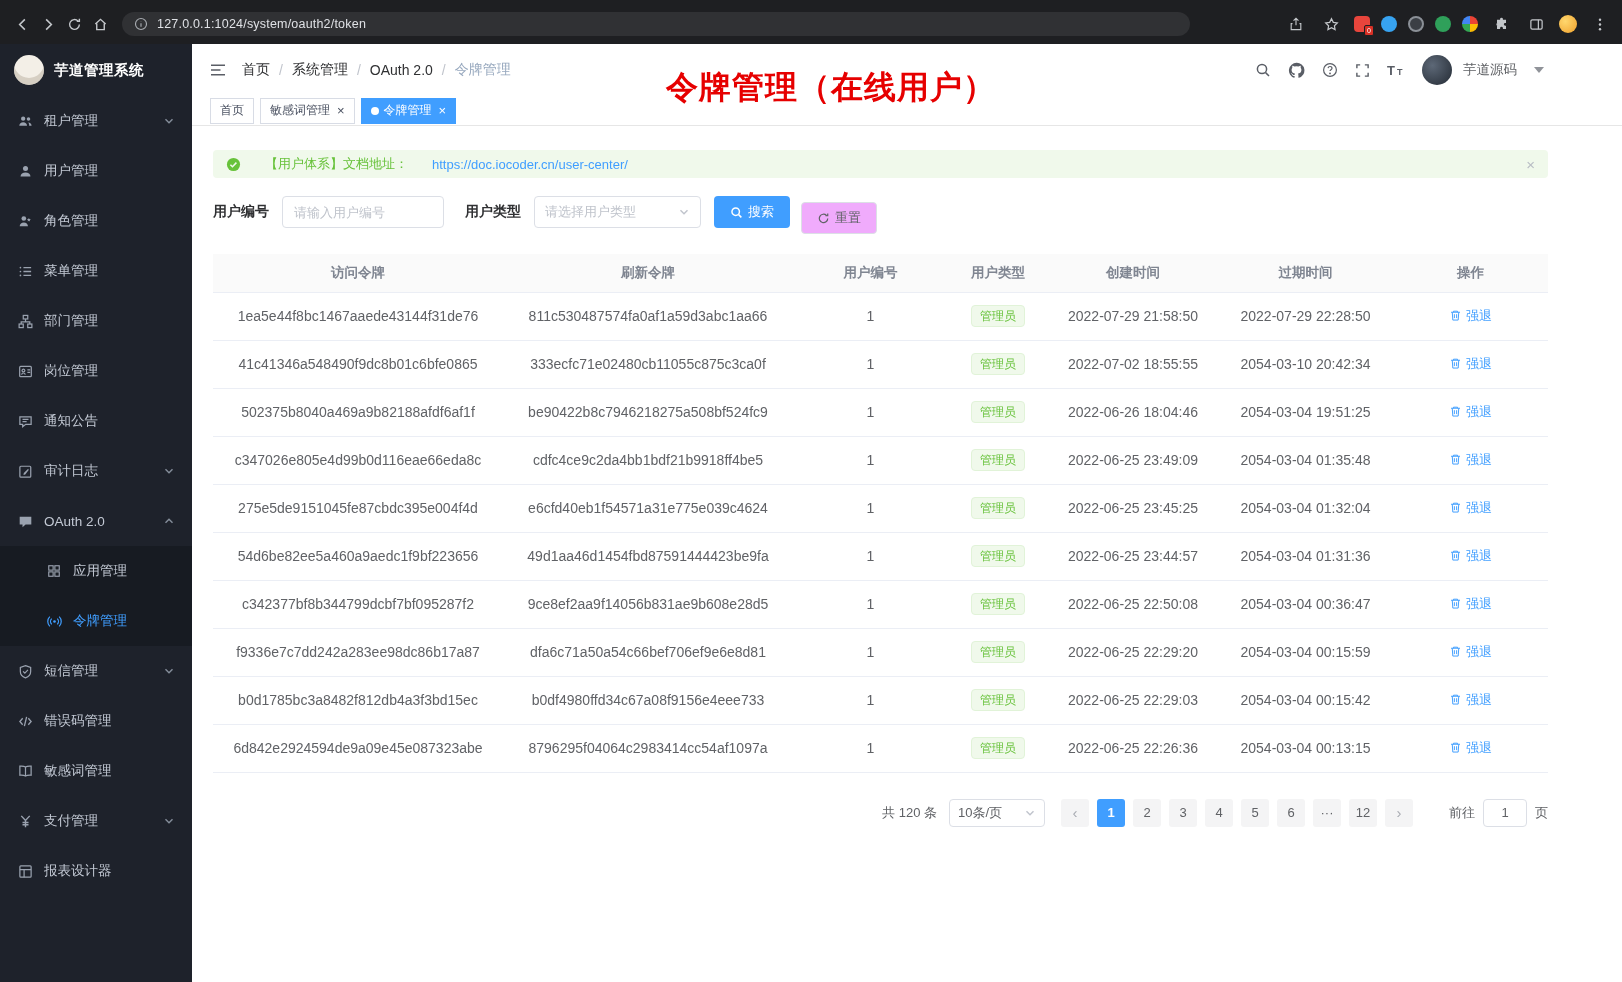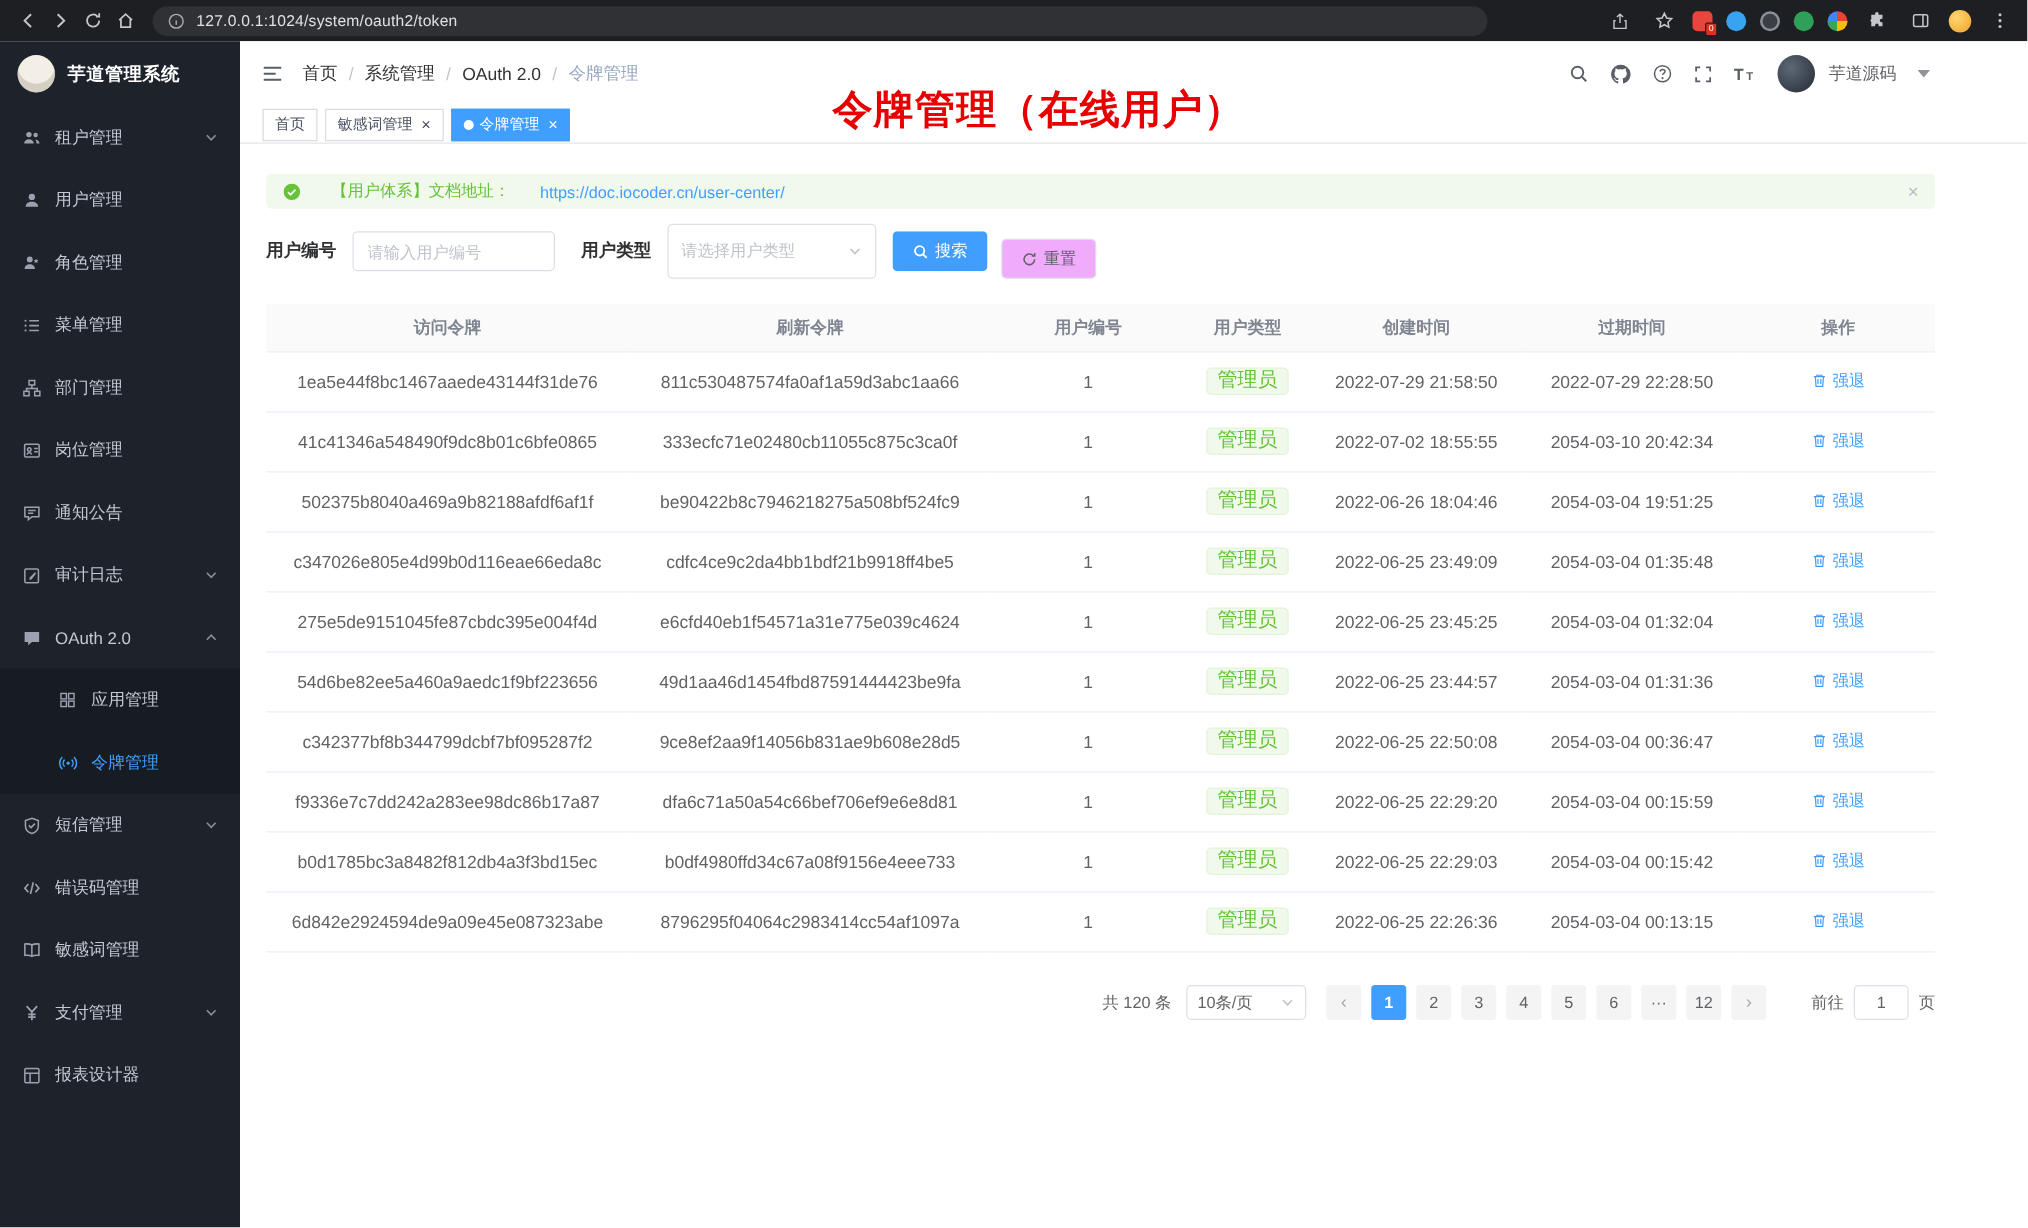--- a/index.html
+++ b/index.html
@@ -4,21 +4,21 @@
 <style>
   * { box-sizing: border-box; margin: 0; padding: 0; }
   html,body { width:1622px; height:982px; }
   body {
     font-family: "Liberation Sans", "DejaVu Sans", sans-serif;
     background:#fff; color:#303133; overflow:hidden; position:relative;
   }
   svg { display:block; }
 
   
-  .browser { height:33px; background:#1e1f22; display:flex; align-items:center; padding:0 10px; gap:2px; }
+  .browser { height:44px; background:#1e1f22; display:flex; align-items:flex-start; padding:12px 10px; gap:2px; }
   .b-ic { width:24px; height:24px; display:flex; align-items:center; justify-content:center; color:#c3c6ca; cursor:pointer; }
   .urlbar { width:1068px; height:24px; margin-left:8px; background:#303134; border-radius:12px;
             display:flex; align-items:center; gap:8px; padding:0 11px; cursor:text; }
   .urlbar .b-ic { width:16px; height:16px; color:#a7abb0; }
   .url-text { color:#dfe1e5; font-size:12.5px; letter-spacing:.2px; }
   .b-right { margin-left:auto; display:flex; align-items:center; gap:11px; }
   .b-right .b-ic { color:#c3c6ca; }
   .ext { width:16px; height:16px; border-radius:50%; position:relative; cursor:pointer; }
   .ext.red { border-radius:4px; background:#e8453c; }
   .ext.red .ext-badge { position:absolute; right:-4px; bottom:-4px; background:#d93025; color:#fff;
@@ -76,37 +76,37 @@
   .alert-text { color:#67c23a; }
   .alert-link { color:#409eff; text-decoration:none; cursor:pointer; }
   .alert-close { margin-left:auto; color:#b8bdc4; font-size:15px; cursor:pointer; }
 
   .filterbar { display:flex; align-items:center; margin-top:12px; }
   .flt-label { font-size:14px; font-weight:700; color:#303133; margin-right:13px; }
   .flt-input { width:162px; height:32px; border:1px solid #dcdfe6; border-radius:4px; padding:0 11px;
     font-size:13px; color:#606266; outline:none; margin-right:21px;
     font-family:"Liberation Sans","DejaVu Sans",sans-serif; }
   .flt-input::placeholder { color:#bfc3cb; }
-  .flt-select { width:167px; height:44px; border:1px solid #dcdfe6; border-radius:4px; display:flex;
+  .flt-select { width:167px; height:32px; border:1px solid #dcdfe6; border-radius:4px; display:flex;
     align-items:center; justify-content:space-between; padding:0 10px; font-size:13px; color:#bfc3cb;
     cursor:pointer; margin-right:13px; }
   .flt-select .sel-caret { color:#c0c4cc; }
   .btn { height:32px; display:inline-flex; align-items:center; gap:5px; padding:0 15px; border-radius:4px;
     font-size:13px; cursor:pointer; border:1px solid transparent;
     font-family:"Liberation Sans","DejaVu Sans",sans-serif; }
   .btn.primary { background:#409eff; color:#fff; }
   .btn.plain { background:#f0abfc; border-color:#dcdfe6; color:#606266; margin-left:11px;margin-top:12px; }
 
   table.grid { width:100%; border-collapse:collapse; table-layout:fixed; margin-top:20px; }
   table.grid th { height:38px; background:#fafafa; color:#7f8591; font-size:13.5px; font-weight:700;
     border-bottom:1px solid #ebeef5; text-align:center; }
   table.grid td { height:48px; color:#606266; font-size:14px; text-align:center;
     border-bottom:1px solid #ebeef5; white-space:nowrap; overflow:hidden; }
   .badge { display:inline-block; background:#f0f9eb; border:1px solid #e1f3d8; color:#67c23a;
-    font-size:16px; line-height:18px; padding:1px 8px; border-radius:4px; }
+    font-size:12px; line-height:18px; padding:1px 8px; border-radius:4px; }
   .action-link { color:#409eff; display:inline-flex; align-items:center; gap:4px; font-size:13px; cursor:pointer; }
 
   
   .pagination { display:flex; align-items:center; justify-content:flex-end; gap:8px; margin-top:26px;
     font-size:13px; color:#606266; }
   .pg-total { margin-right:4px; }
   .pg-size { width:96px; height:28px; border:1px solid #dcdfe6; border-radius:4px; display:flex;
     align-items:center; justify-content:space-between; padding:0 8px; cursor:pointer; margin-right:8px; }
   .pg-size .sel-caret { color:#c0c4cc; }
   .pg-pages { display:flex; align-items:center; gap:8px; }

